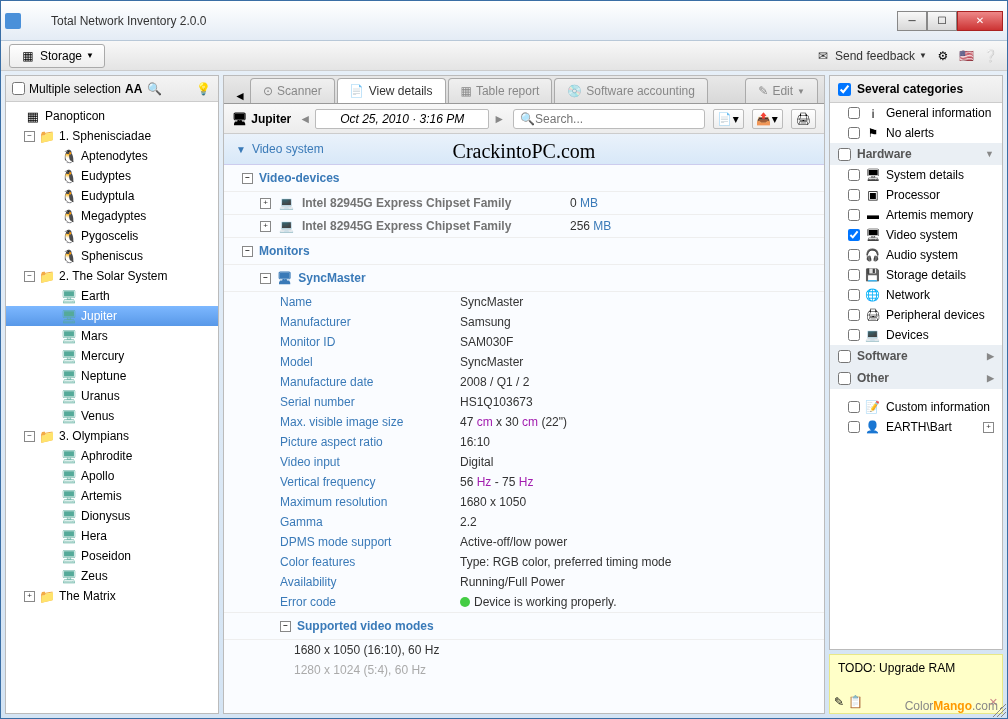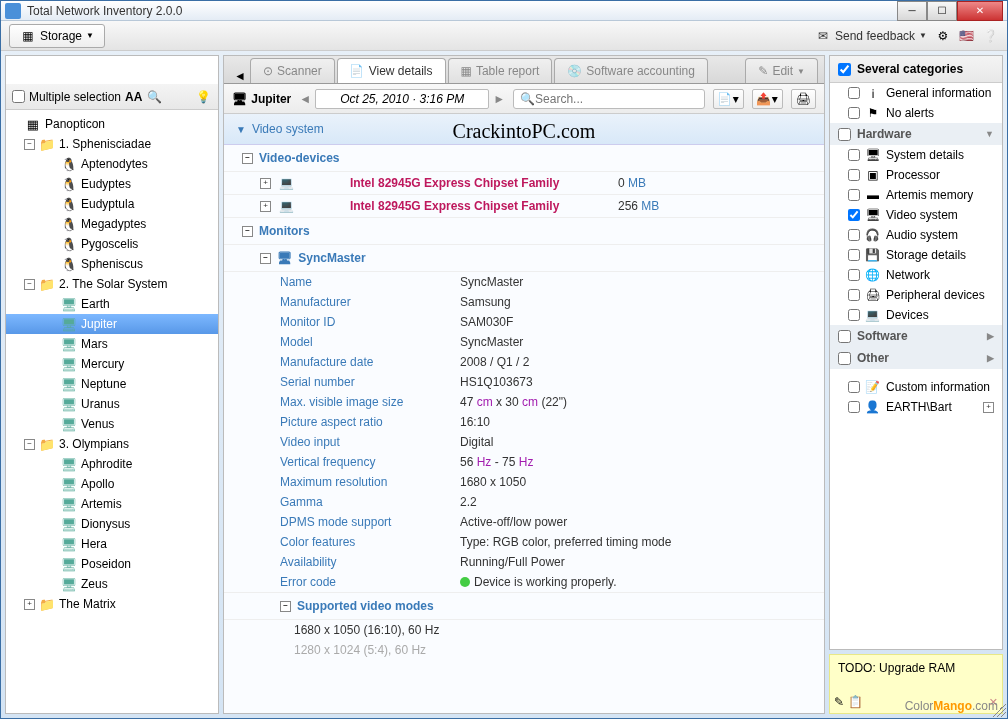--- a/index.html
+++ b/index.html
@@ -1,31 +1,31 @@
 <!DOCTYPE html>
 <html><head>
 <meta charset="utf-8">
 <style>
 * { margin:0; padding:0; box-sizing:border-box; font-family:"Segoe UI",Tahoma,sans-serif; font-size:12px; }
 body { background:#fff; width:1008px; height:719px; overflow:hidden; position:relative; }
 .window { width:1008px; height:719px; border:1px solid #3a6ea5; background:linear-gradient(#e8f0f8,#d4e4f4); display:flex; flex-direction:column; }
-.titlebar { height:20px; background:linear-gradient(#fff,#e4ecf5); display:flex; align-items:center; padding:0 4px; border-bottom:1px solid #b8c8d8; }
+.titlebar { height:40px; background:linear-gradient(#fff,#e4ecf5); display:flex; align-items:center; padding:0 4px; border-bottom:1px solid #b8c8d8;gap:24px; }
 .titlebar-icon { width:16px; height:16px; margin-right:6px; background:#4a90d9; border-radius:2px; }
 .titlebar-title { flex:1; color:#333; }
 .win-btns { display:flex; gap:0; }
 .win-btn { width:30px; height:20px; border:1px solid #888; background:linear-gradient(#f8f8f8,#d8d8d8); display:flex; align-items:center; justify-content:center; font-size:10px; cursor:pointer; }
 .win-btn.close { width:46px; background:linear-gradient(#e88,#c33); color:#fff; border-color:#a22; }
 .toolbar { height:30px; background:linear-gradient(#f8f8f8,#e4e4e4); border-bottom:1px solid #ccc; display:flex; align-items:center; padding:0 8px; }
 .storage-btn { padding:3px 10px; border:1px solid #aaa; background:linear-gradient(#fff,#eee); border-radius:3px; cursor:pointer; display:flex; align-items:center; gap:4px; }
 .toolbar-right { margin-left:auto; display:flex; align-items:center; gap:8px; }
 .feedback { display:flex; align-items:center; gap:4px; color:#333; cursor:pointer; }
 .tool-icon { width:16px; height:16px; display:inline-flex; align-items:center; justify-content:center; }
 .body { flex:1; display:flex; padding:4px; gap:4px; overflow:hidden; }
 .left-panel { width:214px; background:#fff; border:1px solid #bbb; display:flex; flex-direction:column; }
-.left-head { height:26px; background:linear-gradient(#f4f4f4,#e8e8e8); border-bottom:1px solid #ccc; display:flex; align-items:center; padding:0 6px; gap:4px;margin-top:28px; }
+.left-head { height:26px; background:linear-gradient(#f4f4f4,#e8e8e8); border-bottom:1px solid #ccc; display:flex; align-items:center; padding:0 6px; gap:4px; }
 .left-head .bulb { margin-left:auto; }
 .tree { flex:1; overflow-y:auto; padding:4px 0; }
 .tree-node { padding:2px 4px; display:flex; align-items:center; gap:4px; cursor:pointer; white-space:nowrap; }
 .tree-node.selected { background:linear-gradient(#7db8ff,#5898e8); color:#fff; }
 .tree-node .icon { width:16px; height:16px; display:inline-flex; align-items:center; justify-content:center; font-size:13px; }
 .tree-lvl0 { padding-left:4px; }
 .tree-lvl1 { padding-left:18px; }
 .tree-lvl2 { padding-left:40px; }
 .center-panel { flex:1; display:flex; flex-direction:column; background:#fff; border:1px solid #bbb; overflow:hidden; }
 .tabs { height:28px; background:linear-gradient(#e8e8e8,#d8d8d8); display:flex; align-items:flex-end; border-bottom:1px solid #999; padding-left:6px; }
@@ -38,21 +38,21 @@
 .date-btn { padding:2px 24px; background:#fff; border:1px solid #bbb; border-radius:2px; cursor:pointer;font-style:italic; }
 .search-box { flex:1; max-width:200px; display:flex; align-items:center; border:1px solid #bbb; border-radius:3px; background:#fff; padding:2px 6px; }
 .search-box input { border:none; outline:none; flex:1; color:#888; background:transparent; }
 .sub-tool-right { margin-left:auto; display:flex; gap:8px; }
 .small-btn { padding:2px 4px; border:1px solid #bbb; background:linear-gradient(#fff,#eee); border-radius:2px; cursor:pointer; }
 .content { flex:1; overflow-y:auto; background:#fafcff; position:relative; }
 .overlay-text { position:absolute; top:6px; left:50%; transform:translateX(-50%); font-size:20px; font-family:Georgia,serif; color:#000; pointer-events:none; z-index:10; }
 .section-head { background:linear-gradient(#eaf2fb,#d8e8f8); padding:8px 12px; border-bottom:1px solid #cce; color:#3a7ab8; font-size:15px; display:flex; align-items:center; gap:6px; }
 .subsection { padding:6px 12px; color:#3a7ab8; font-weight:bold; display:flex; align-items:center; gap:6px; border-bottom:1px solid #eee; padding-left:18px; }
 .device-row { padding:4px 12px 4px 36px; display:flex; align-items:center; gap:8px; border-bottom:1px solid #eee; }
-.device-row .name { color:#be185d; font-weight:bold; flex:0 0 260px;margin-left:48px; }
+.device-row .name { color:#737373; font-weight:bold; flex:0 0 260px; }
 .device-row .val { color:#333; }
 .device-row .val .unit { color:#3a7ab8; }
 .monitor-head { padding:6px 12px 6px 36px; color:#3a7ab8; font-weight:bold; display:flex; align-items:center; gap:6px; border-bottom:1px solid #eee; }
 .prop { display:flex; padding:3px 16px 3px 56px; }
 .prop .label { flex:0 0 180px; color:#3a7ab8; }
 .prop .value { color:#333; }
 .prop .value .unit { color:#a21caf; }
 .status-ok { display:flex; align-items:center; gap:4px; }
 .green-dot { width:10px; height:10px; border-radius:50%; background:#4c4; }
 .modes-head { padding:6px 12px 6px 56px; color:#3a7ab8; font-weight:bold; border-bottom:1px solid #eee; border-top:1px solid #eee; display:flex; align-items:center; gap:6px;}

